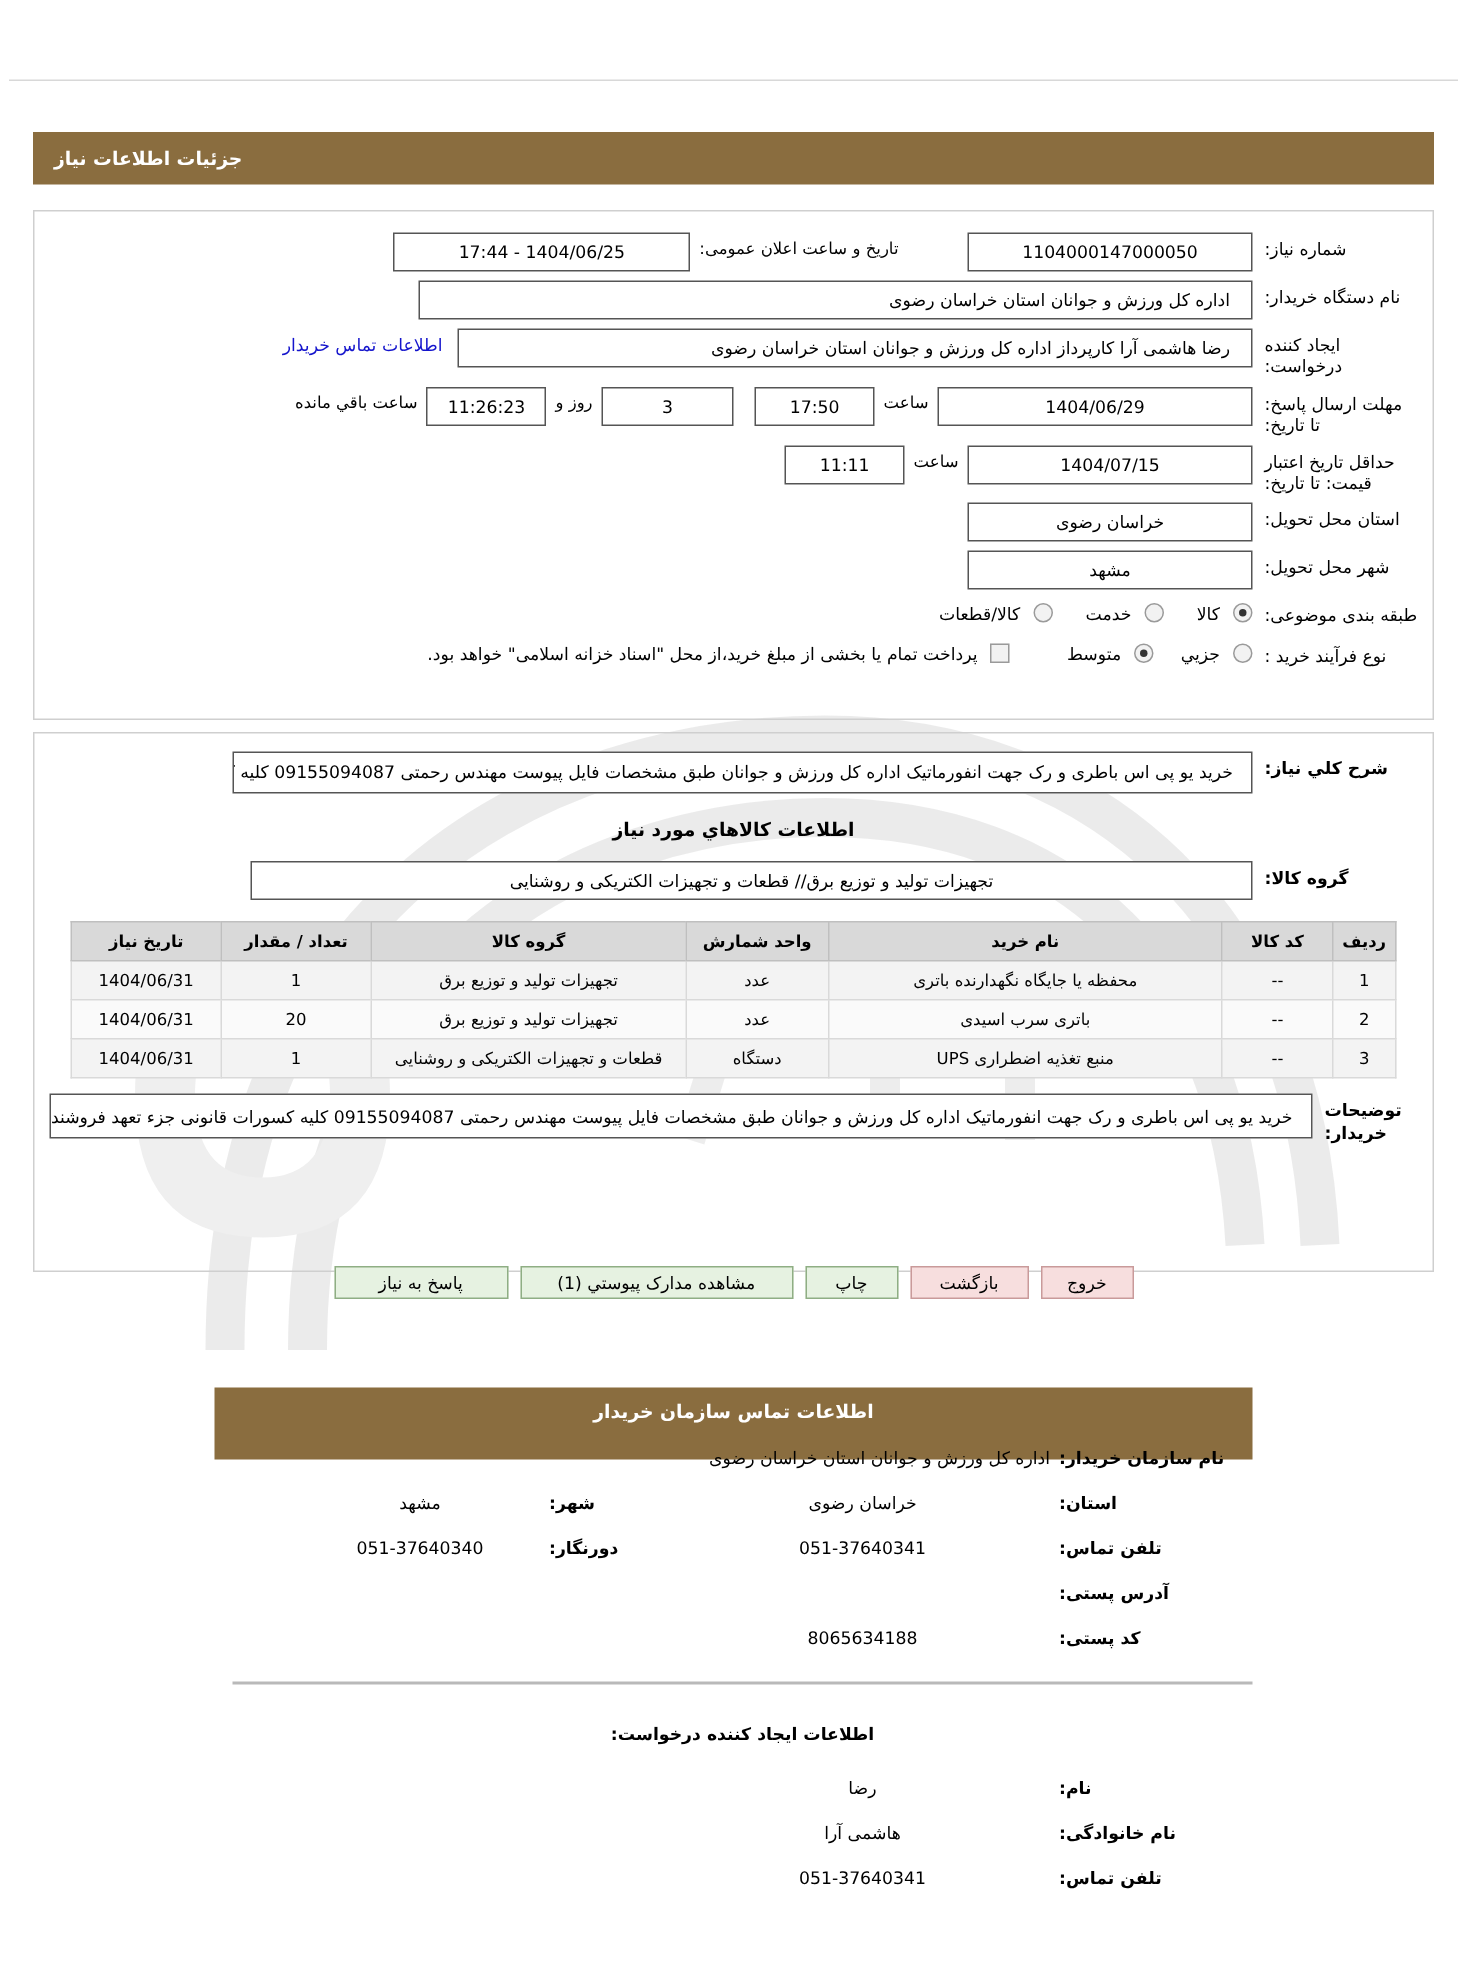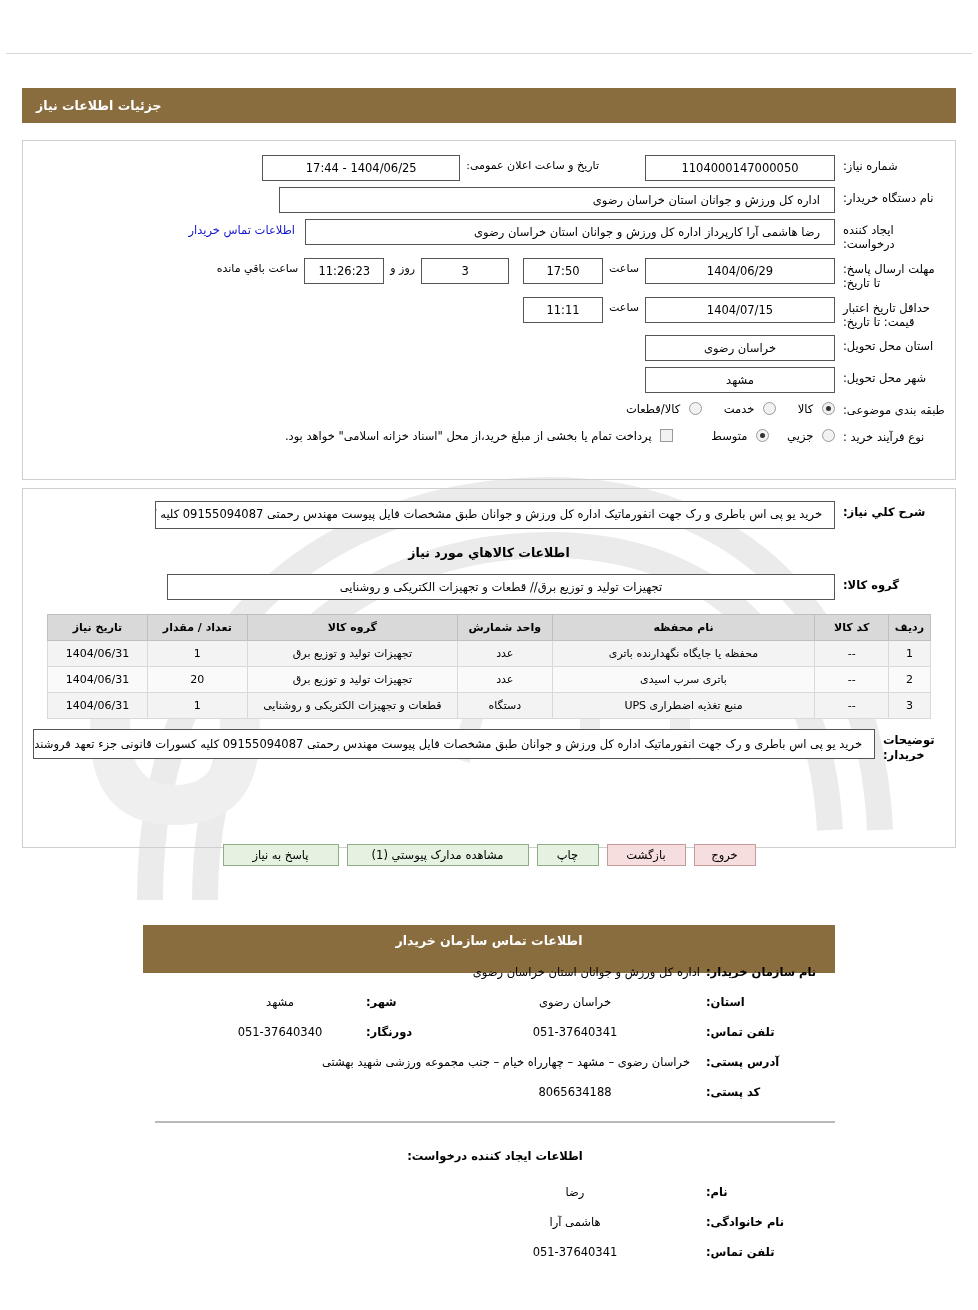--- a/index.html
+++ b/index.html
@@ -197,21 +197,21 @@
       </div>
 
       <div class="row">
         <div class="lbl">ایجاد کننده درخواست:</div>
         <div class="box right" style="width:530px; padding-right:14px;">رضا هاشمی آرا کارپرداز اداره کل ورزش و جوانان استان خراسان رضوی</div>
         <div class="link">اطلاعات تماس خریدار</div>
       </div>
 
       <div class="row">
         <div class="lbl">مهلت ارسال پاسخ: تا تاریخ:</div>
-        <div class="box" style="width:190px;">1404/06/29</div>
+        <div class="box" style="width:210px;">1404/06/29</div>
         <div class="inline-lbl">ساعت</div>
         <div class="box" style="width:80px;">17:50</div>
         <div class="box" style="width:88px; margin-right:14px;">3</div>
         <div class="inline-lbl">روز و</div>
         <div class="box" style="width:80px;">11:26:23</div>
         <div class="inline-lbl">ساعت باقي مانده</div>
       </div>
 
       <div class="row">
         <div class="lbl">حداقل تاریخ اعتبار قیمت: تا تاریخ:</div>
@@ -283,21 +283,21 @@
         <div class="lbl bold">گروه کالا:</div>
         <div class="box" style="width:668px;">تجهیزات تولید و توزیع برق// قطعات و تجهیزات الکتریکی و روشنایی</div>
       </div>
 
       <div style="padding:8px 14px 0 14px;">
         <table class="items">
           <thead>
             <tr>
               <th style="width:40px;">ردیف</th>
               <th style="width:70px;">کد کالا</th>
-              <th style="width:250px;">نام محفظه</th>
+              <th style="width:250px;">نام خرید</th>
               <th style="width:90px;">واحد شمارش</th>
               <th style="width:200px;">گروه کالا</th>
               <th style="width:95px;margin-left:15px;">تعداد / مقدار</th>
               <th style="width:95px;">تاریخ نیاز</th>
             </tr>
           </thead>
           <tbody>
             <tr>
               <td>1</td>
               <td>--</td>
@@ -367,21 +367,20 @@
 
     <div class="crow">
       <div class="ck">تلفن تماس:</div>
       <div class="cv">051-37640341</div>
       <div class="ck2">دورنگار:</div>
       <div class="cv2">051-37640340</div>
     </div>
 
     <div class="crow">
       <div class="ck">آدرس پستی:</div>
-      <div style="flex:1; text-align:right; padding-right:10px;">خراسان رضوی – مشهد – چهارراه خیام – جنب مجموعه ورزشی شهید بهشتی</div>
     </div>
 
     <div class="crow">
       <div class="ck">کد پستی:</div>
       <div class="cv">8065634188</div>
     </div>
 
     <div class="divider"></div>
 
     <div class="sub-head">اطلاعات ایجاد کننده درخواست:</div>

